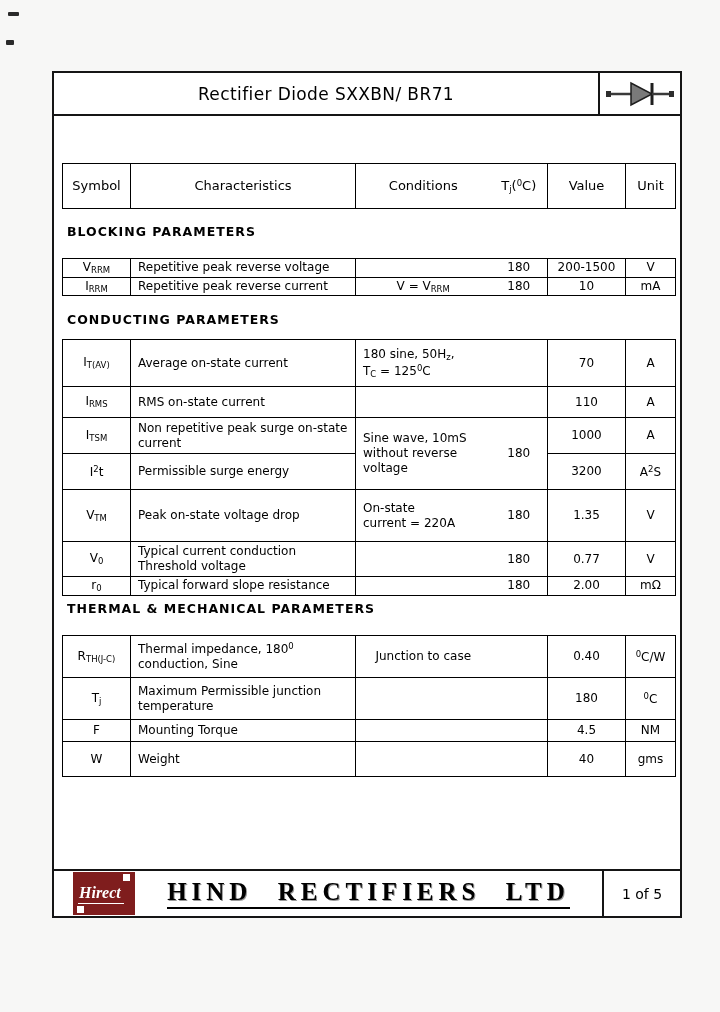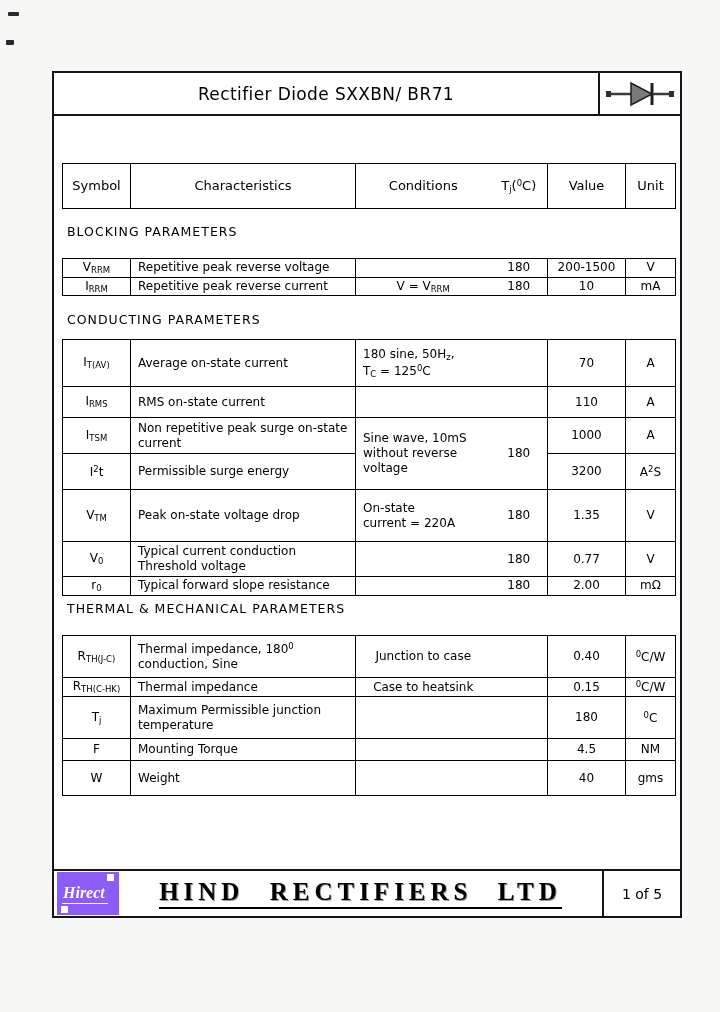--- a/index.html
+++ b/index.html
@@ -61,42 +61,42 @@
   td.unit { border-right:1px solid #000; }
   .c { text-align:center; }
   .l { text-align:left; padding-left:7px !important; }
   td.cond { white-space:pre-line; }
 
   #tbl-header { top:90px; font-size:13px; }
   #tbl-header td { height:42px; }
 
   .sec-title {
     position:absolute; left:13px;
-    font-weight:normal; font-size:12.5px; letter-spacing:1px;
+    font-weight:bold; font-size:12.5px; letter-spacing:1px;
   }
   #sec-blocking   { top:151px; }
   #tbl-blocking   { top:185px; }
   #sec-conducting { top:239px; }
   #tbl-conducting { top:266px; }
   #sec-thermal    { top:528px; }
   #tbl-thermal    { top:562px;padding-left:48px; }
 
   .rh14{height:14px} .rh18{height:18px} .rh19{height:31px} .rh22{height:22px}
   .rh35{height:35px} .rh36{height:36px} .rh42{height:42px} .rh47{height:47px}
   .rh52{height:52px}
 
   
   .footer {
     position:absolute; left:0; right:0; bottom:0; height:45px;
     border-top:2px solid #151515;
     display:flex; align-items:center;
   }
   .logo-box {
-    width:62px; height:43px; margin-left:3px;
-    background:#8b5cf6; position:relative; color:#fff; flex:none;
+    width:62px; height:43px; margin-left:19px;
+    background:#7f1d1d; position:relative; color:#fff; flex:none;
   }
   .logo-text {
     position:absolute; left:5px; top:12px;
     font-family:"Liberation Serif", serif; font-style:italic; font-weight:bold;
     font-size:16px; border-bottom:1px solid #fff; padding:0 3px 1px 1px;
   }
   .logo-mark { position:absolute; background:#fff; }
   #logo-mark-tr { top:2px; right:5px;  width:7px; height:7px; }
   #logo-mark-bl { bottom:2px; left:4px; width:7px; height:7px; }
 
@@ -271,28 +271,20 @@
       </colgroup>
     <tbody>
         <tr class="rh42">
       <td class="sym c">R<sub>TH(J-C)</sub></td>
       <td class="char l">Thermal impedance, 180<sup>0</sup> conduction, Sine</td>
       <td class="cond c">Junction to case</td>
       <td class="tj c"></td>
       <td class="val c">0.40</td>
       <td class="unit c"><sup>0</sup>C/W</td>
     </tr>
-    <tr class="rh18">
-      <td class="sym c">R<sub>TH(C-HK)</sub></td>
-      <td class="char l">Thermal impedance</td>
-      <td class="cond c">Case to heatsink</td>
-      <td class="tj c"></td>
-      <td class="val c">0.15</td>
-      <td class="unit c"><sup>0</sup>C/W</td>
-    </tr>
     <tr class="rh42">
       <td class="sym c">T<sub>j</sub></td>
       <td class="char l">Maximum Permissible junction temperature</td>
       <td class="cond c"></td>
       <td class="tj c"></td>
       <td class="val c">180</td>
       <td class="unit c"><sup>0</sup>C</td>
     </tr>
     <tr class="rh22">
       <td class="sym c">F</td>

